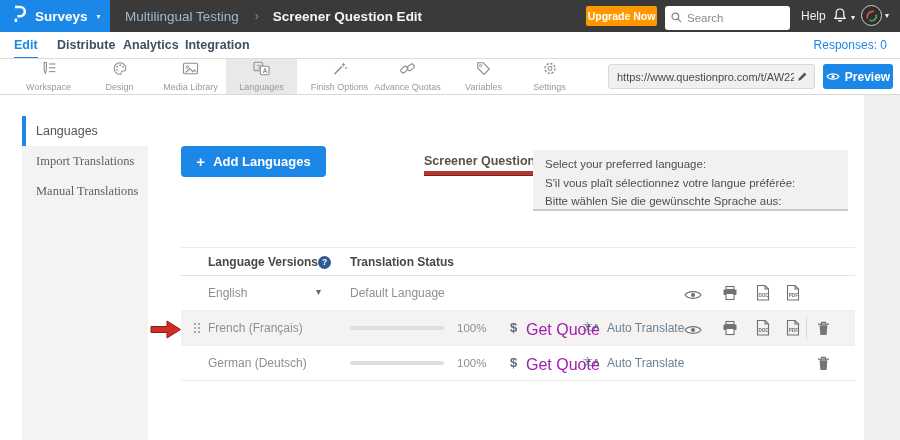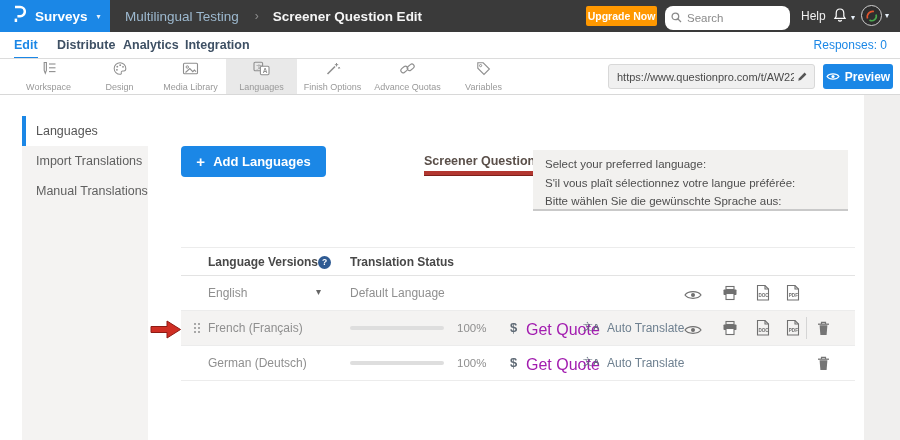--- a/index.html
+++ b/index.html
@@ -14,21 +14,21 @@
   .logo-block .product { color:#fff; font-size:13.5px; font-weight:bold; }
   .caret { color:#e8f1fa; font-size:8px; }
   .breadcrumb { position:absolute; left:125px; top:0; height:32px; display:flex; align-items:center; }
   .crumb-parent { color:#9db9cf; font-size:13.5px; }
   .crumb-sep { color:#8d8d8d; font-size:12px; margin:0 14px 0 16px; }
   .crumb-current { color:#f5f5f5; font-size:13.5px; font-weight:bold; }
   .upgrade-btn { position:absolute; left:586px; top:6px; width:71px; height:20px; background:#ff9800;
                  border:none; border-radius:2px; color:#fff; font-size:10.5px; font-weight:bold;
                  font-family:inherit; cursor:pointer; }
   .searchbox { position:absolute; left:665px; top:6px; width:125px; height:20px; background:#fff;
-               border-radius:8px; display:flex; align-items:center; padding:12px 6px; gap:5px; }
+               border-radius:3px; display:flex; align-items:center; padding:12px 6px; gap:5px; }
   .searchbox input { border:none; outline:none; width:95px; font-size:11.5px; font-family:inherit; color:#444; background:transparent; }
   .searchbox input::placeholder { color:#8a8a8a; }
   .help-link { position:absolute; left:801px; top:0; height:40px; line-height:32px; color:#f0f0f0; font-size:12px; cursor:pointer; }
   .bell-wrap { position:absolute; left:832px; top:7px; display:flex; align-items:center; gap:3px; cursor:pointer; }
   .avatar-wrap { position:absolute; left:861px; top:5px; display:flex; align-items:center; gap:3px; cursor:pointer; }
   .avatar { width:21px; height:21px; border-radius:50%; background:#2e2e2e; border:1.5px solid #cfcfcf;
             display:flex; align-items:center; justify-content:center; }
 
   
   .navrow { position:absolute; left:0; top:32px; width:900px; height:27px; background:#fff; border-bottom:1px solid #dcdcdc; }
@@ -37,37 +37,37 @@
   .nav-edit { left:14px; color:#1b87e6 !important; border-bottom:1px solid #1b87e6; }
   .nav-distribute { left:57px; } .nav-analytics { left:123px; } .nav-integration { left:185px; }
   .responses { position:absolute; right:13px; top:0; height:26px; line-height:26px; color:#1b87e6; font-size:12px; }
 
   
   .toolbar { position:absolute; left:0; top:59px; width:900px; height:36px; background:#fff; border-bottom:1px solid #d8d8d8; }
   .tool-item { position:absolute; top:0; width:71px; height:35px; display:flex; flex-direction:column;
                align-items:center; justify-content:center; gap:2px; cursor:pointer; }
   .tool-item .t-label { font-size:9px; color:#999; white-space:nowrap; }
   .tool-item.selected { background:#e9e9e9; }
-  .t0{left:13px;} .t1{left:84px;} .t2{left:155px;} .t3{left:226px;} .t4{left:297px;} .t5{left:372px;} .t6{left:448px;} .t7{left:514px;}
+  .t0{left:13px;} .t1{left:84px;} .t2{left:155px;} .t3{left:226px;} .t4{left:304px;} .t5{left:372px;} .t6{left:448px;} .t7{left:514px;}
   .url-box { position:absolute; left:608px; top:5px; width:207px; height:25px; background:#f0f0f0;
              border:1px solid #d8d8d8; border-radius:3px; display:flex; align-items:center; padding:0 4px 0 8px; }
   .url-text { flex:1; font-size:11px; color:#4a4a4a; white-space:nowrap; overflow:hidden; }
   .url-edit { width:16px; text-align:center; cursor:pointer; flex:none; }
   .preview-btn { position:absolute; left:823px; top:5px; width:70px; height:25px; background:#1b87e6; border:none;
                  border-radius:3px; color:#fff; font-size:12px; font-weight:bold; font-family:inherit;
                  display:flex; align-items:center; justify-content:center; gap:5px; cursor:pointer; }
 
   
   .right-gutter { position:absolute; left:864px; top:95px; width:36px; height:345px; background:#f0efee; }
 
   .side-active { position:absolute; left:22px; top:116px; width:126px; height:30px; background:#fff;
                  border-left:4px solid #1b87e6; display:flex; align-items:center; padding-left:10px;
                  font-size:12.5px; color:#555; cursor:pointer; }
   .side-panel { position:absolute; left:22px; top:146px; width:126px; height:294px; background:#f4f3f2; }
-  .side-item { height:30px; display:flex; align-items:center; padding-left:14px; font-size:12.5px; color:#606060; cursor:pointer; }
+  .side-item { height:30px; display:flex; align-items:center; padding-left:14px; font-size:12.5px; color:#606060; cursor:pointer;font-family:Liberation Serif, serif; }
 
   .add-btn { position:absolute; left:181px; top:146px; width:145px; height:31px; background:#1b87e6; border:none;
              border-radius:4px; color:#fff; font-family:inherit; display:flex; align-items:center;
              justify-content:center; gap:8px; cursor:pointer; }
   .add-btn .plus { font-size:15px; font-weight:bold; } .add-btn .lbl { font-size:13px; font-weight:bold; }
 
   .screener-label { position:absolute; left:424px; top:154px; font-size:12.5px; font-weight:bold; color:#5a4f49; }
   .screener-underline { position:absolute; left:424px; top:171px; width:121px; height:5px; background:#b23730; border-bottom:1px solid #7e201b; }
   .screener-box { position:absolute; left:533px; top:150px; width:315px; height:61px; background:#f2f1ef;
                   border-bottom:2px solid #c9c9c9; padding:5px 12px; }
@@ -217,20 +217,27 @@
           </svg></span>
       <span class="t-label">Advance Quotas</span>
     </div>
     <div class="tool-item t6">
       <span><svg width="15" height="15" viewBox="0 0 15 15">
             <path d="M1.8 1.8 L7.2 1.8 L13.4 8 L8 13.4 L1.8 7.2 Z" fill="none" stroke="#8f8f8f" stroke-width="1.1"></path>
             <circle cx="4.6" cy="4.6" r="1.1" fill="none" stroke="#8f8f8f" stroke-width="1"></circle>
           </svg></span>
       <span class="t-label">Variables</span>
     </div>
+    <div class="tool-item t7">
+      <span><svg width="16" height="15" viewBox="0 0 16 16">
+            <circle cx="8" cy="8" r="5.3" fill="none" stroke="#8f8f8f" stroke-width="1.6" stroke-dasharray="2.4 1.7"></circle>
+            <circle cx="8" cy="8" r="2.1" fill="none" stroke="#8f8f8f" stroke-width="1.1"></circle>
+          </svg></span>
+      <span class="t-label">Settings</span>
+    </div>
     <div class="url-box">
       <span class="url-text">https://www.questionpro.com/t/AW22Zd50</span>
       <span class="url-edit">
         <svg width="11" height="11" viewBox="0 0 11 11">
             <path d="M1.2 9.8 L2 7.2 L7.6 1.6 L9.4 3.4 L3.8 9 Z" fill="#555"></path>
           </svg>
       </span>
     </div>
     <button class="preview-btn">
       <span><svg width="14" height="9" viewBox="0 0 14 9">

